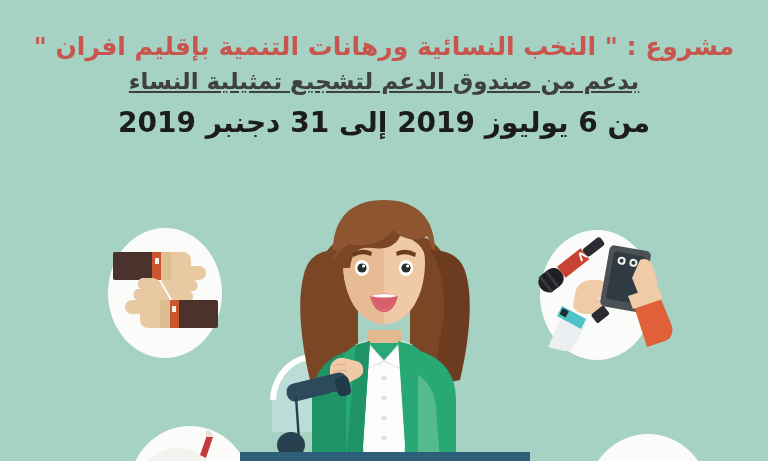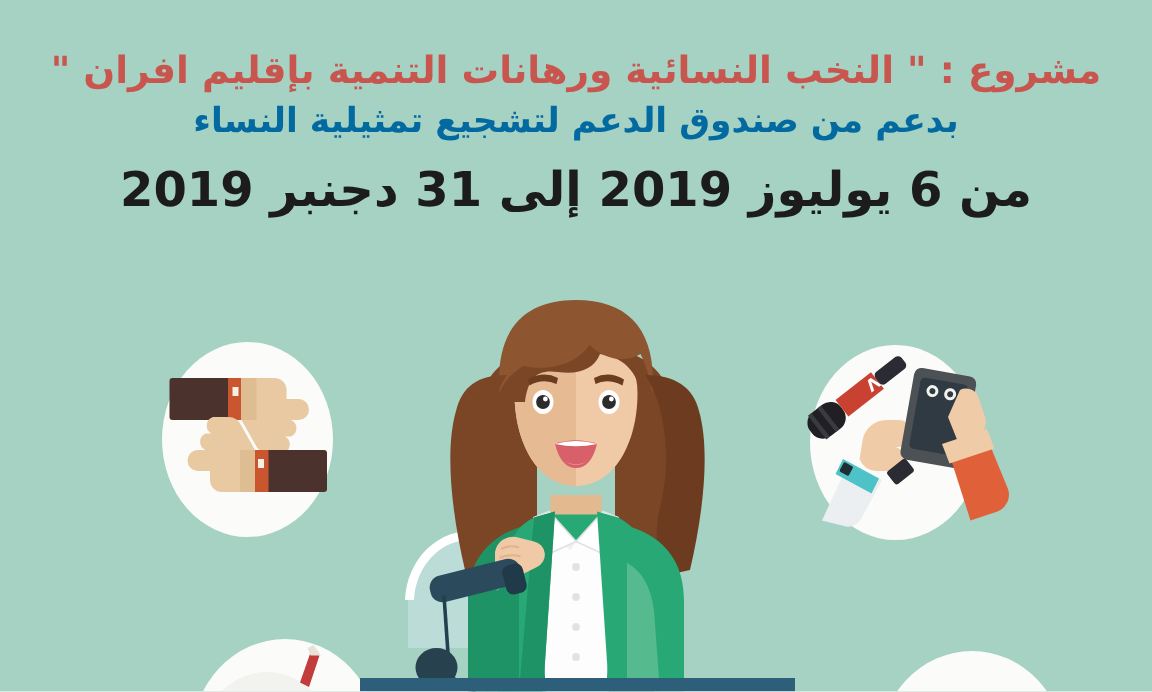--- a/index.html
+++ b/index.html
@@ -36,21 +36,21 @@
   }
   .title-line-2 {
     color: #1c1c1c;
     font-size: 23px;
     font-weight: bold;
     line-height: 1.55;
     white-space: nowrap;
   }
   .title-line-3 {
     color: #1c1c1c;
-    font-size: 32px;
+    font-size: 28px;
     font-weight: bold;
     line-height: 1.7;
     white-space: nowrap;
   }
 
   
   .illus {
     position: absolute;
     inset: 0;
     z-index: 10;
@@ -232,17 +232,17 @@
         </g>
         <rect x="240" y="452" width="290" height="9" fill="#2e5f7a"></rect>
         <rect x="248" y="461" width="272" height="4" fill="#3b7a9c"></rect>
       </g>
 
     </svg>
   </div>
 
   <div class="text-block">
     <div class="title-line-1" style="color: rgb(201, 85, 79);">مشروع : " النخب النسائية ورهانات التنمية بإقليم افران "</div>
-    <div class="title-line-2" style="color: #0369a1;">بدعم من صندوق الدعم لتشجيع تمثيلية النساء</div>
+    <div class="title-line-2" style="color: #404040; text-decoration: underline;">بدعم من صندوق الدعم لتشجيع تمثيلية النساء</div>
     <div class="title-line-3" style="color: rgb(28, 28, 28);">من 6 يوليوز 2019 إلى 31 دجنبر 2019</div>
   </div>
 
 </div>
 
 </body></html>

